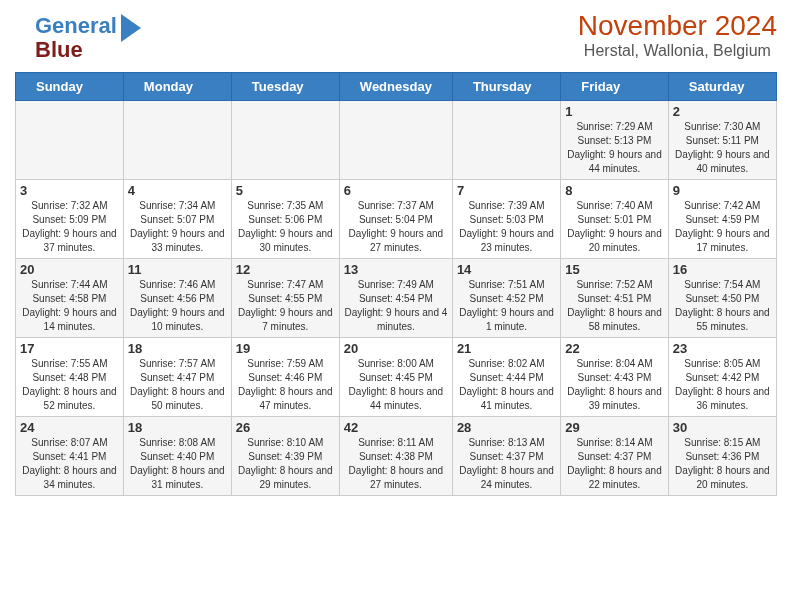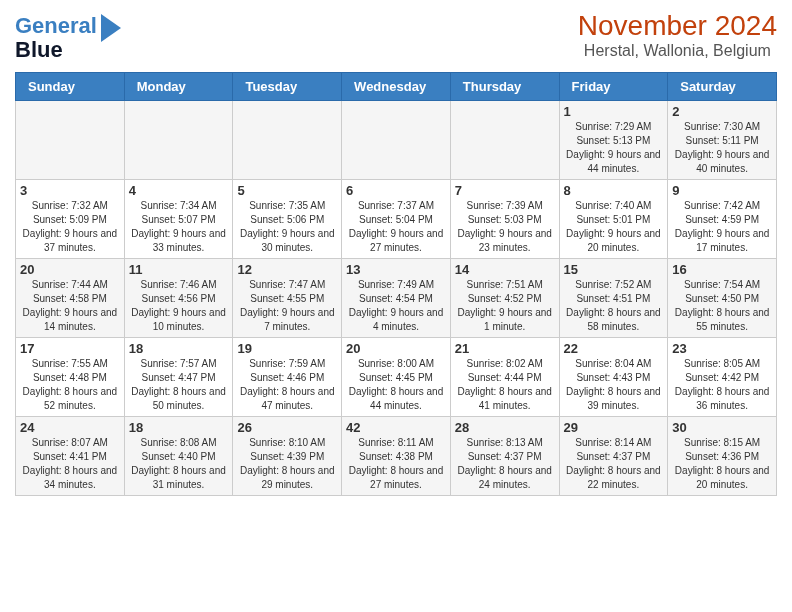--- a/index.html
+++ b/index.html
@@ -1,27 +1,27 @@
 <!DOCTYPE html>
 <html><head>
   <meta charset="utf-8">
   <style>
     * { box-sizing: border-box; margin: 0; padding: 0; }
     body { font-family: Arial, sans-serif; background: #fff; width: 792px; min-height: 612px; }
     .page { width: 792px; padding: 10px 15px; }
-    .header { display: flex; justify-content: space-between; align-items: flex-start; margin-bottom: 10px; }
+    .header { display: flex; justify-content: space-between; align-items: flex-start; margin-bottom: 10px; margin-left: 20px; }
     .logo { display: flex; align-items: center; }
     .logo-text { font-size: 22px; font-weight: bold; color: #333; line-height: 1.1; }
     .logo-text span { color: #3a7fc1; }
     .logo-arrow { width: 0; height: 0; border-top: 14px solid transparent; border-bottom: 14px solid transparent; border-left: 20px solid #3a7fc1; margin-left: 4px; margin-top: 4px; }
     .title-block { text-align: right; }
     .month-title { font-size: 28px; color: #c2410c; font-weight: normal; }
     .location { font-size: 16px; color: #555; text-align: center; }
     .calendar { width: 100%; border-collapse: collapse; }
-    .calendar th { background: #3a7fc1; color: #fff; font-size: 13px; font-weight: bold; padding: 6px 12px; text-align: left; border: 1px solid #2a6aaa; }
+    .calendar th { background: #3a7fc1; color: #fff; font-size: 13px; font-weight: bold; padding: 6px 20px; text-align: left; border: 1px solid #2a6aaa; }
     .calendar td { border: 1px solid #ccc; vertical-align: top; padding: 3px 4px; font-size: 10.5px; width: calc(100%/7); background: #fff; }
     .calendar tr:nth-child(odd) td { background: #f5f5f5; }
     .calendar tr:nth-child(even) td { background: #fff; }
     .day-num { font-size: 13px; font-weight: bold; color: #333; display: block; margin-bottom: 1px; }
     .day-info { color: #333; font-size: 10px; line-height: 1.4; text-align: center; }
     .empty { background: #f5f5f5 !important; }
     .row-odd td { background: #f5f5f5; }
     .row-even td { background: #fff; }
   </style>
 </head>
@@ -30,21 +30,21 @@
 <div class="page">
   <div class="header">
     <div class="logo">
       <div style="display:flex;flex-direction:column;align-items:flex-start;">
         <div style="display:flex;align-items:center;">
           <span class="logo-text">
             <span>General</span>
           </span>
           <div class="logo-arrow"></div>
         </div>
-        <span class="logo-text" style="color:#0f172a;margin-top:-4px;">Blue</span>
+        <span class="logo-text" style="color:#7f1d1d;margin-top:-4px;">Blue</span>
       </div>
     </div>
     <div class="title-block">
       <div class="month-title">November 2024</div>
       <div class="location">Herstal, Wallonia, Belgium</div>
     </div>
   </div>
 
   <table class="calendar">
     <thead>

